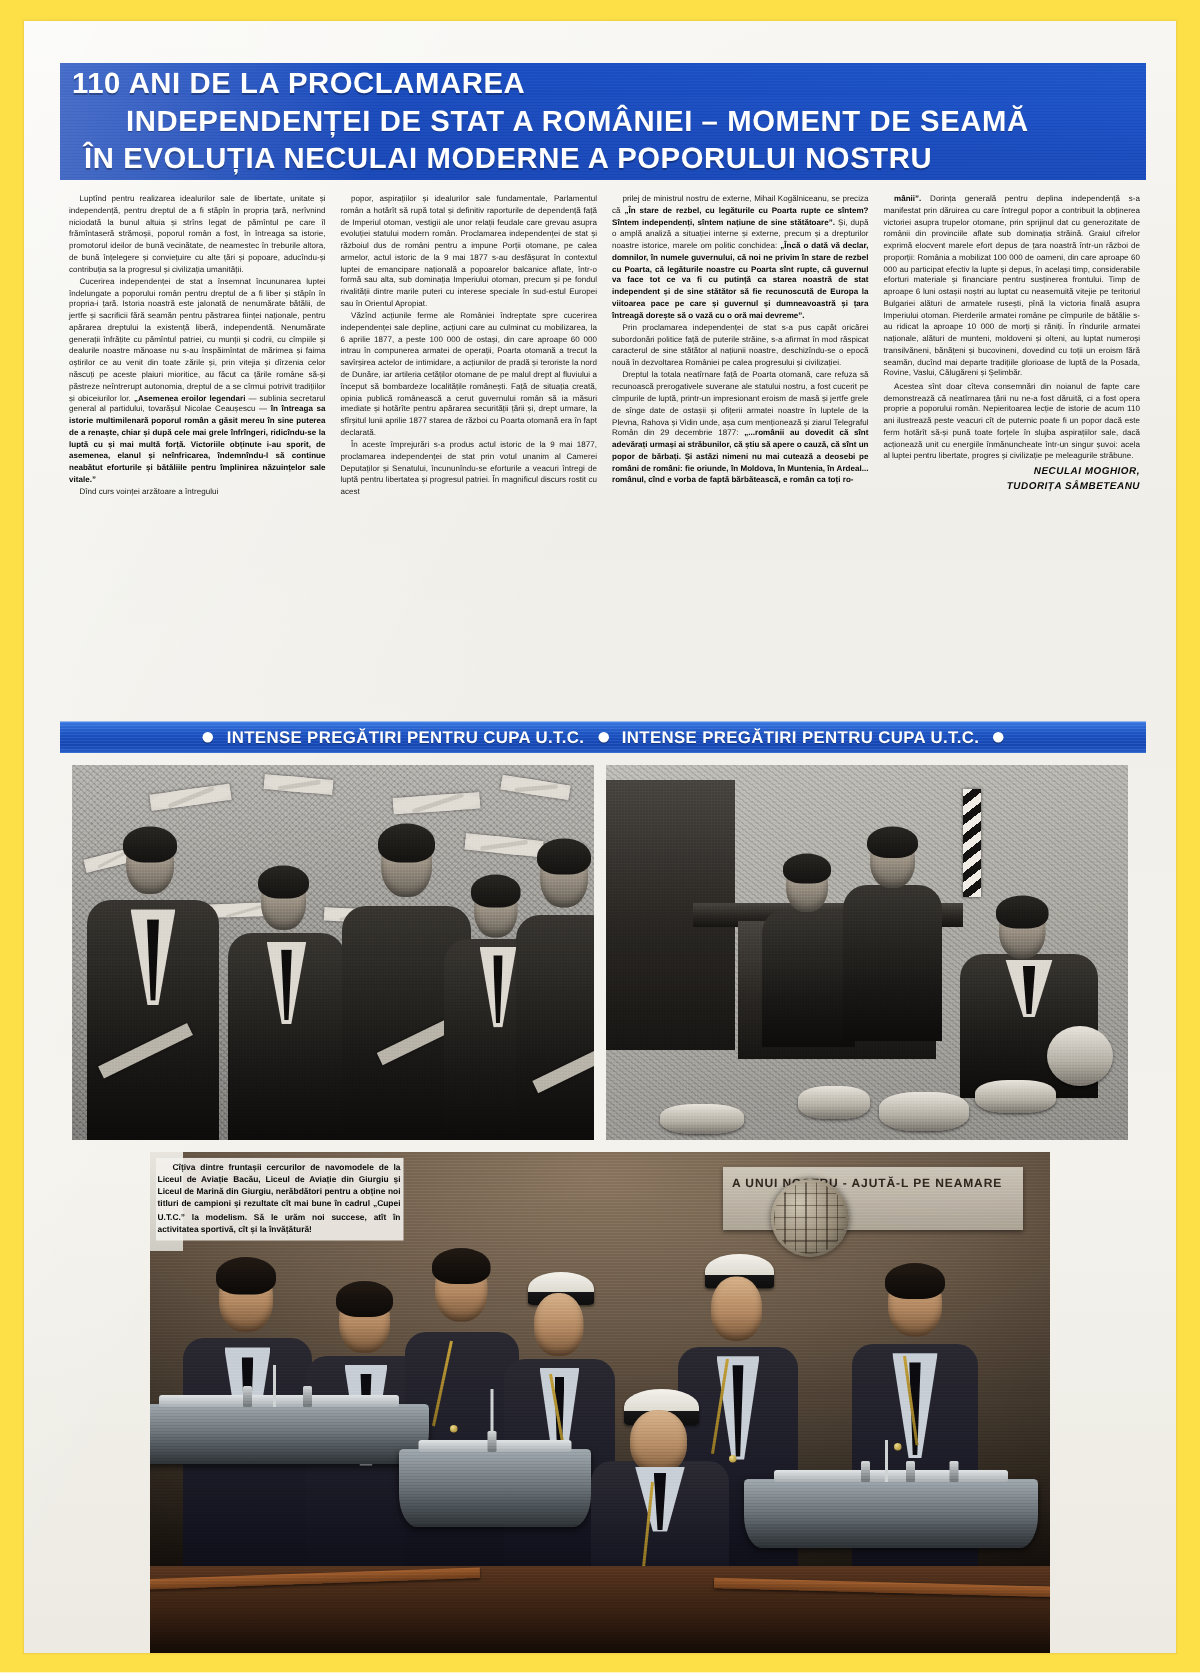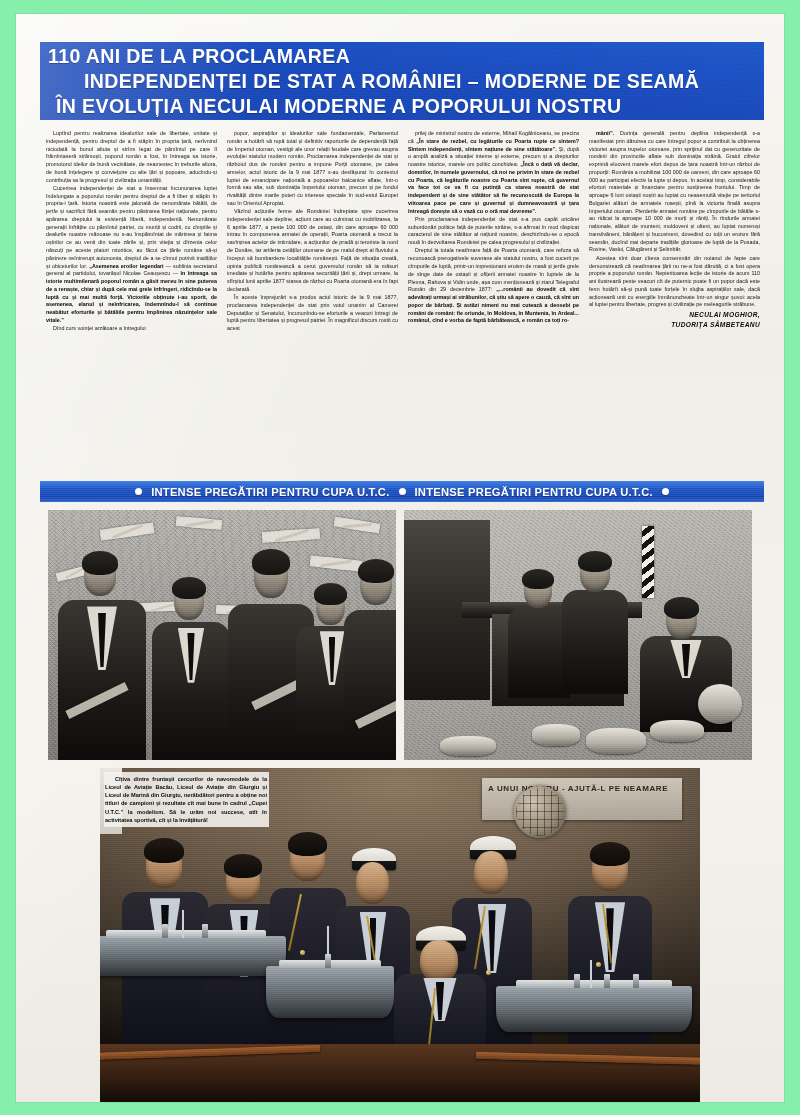--- a/index.html
+++ b/index.html
@@ -6,21 +6,21 @@
   html, body {
     margin: 0; padding: 0;
     width: 800px; height: 1115px;
     background: #ffffff;
     font-family: "Liberation Sans", sans-serif;
     overflow: hidden;
   }
   #page {
     position: relative;
     width: 800px; height: 1115px;
-    background: #86efac;
+    background: #fde047;
   }
 
   
   .paper {
     position: absolute;
     left: 16px; top: 14px;
     width: 768px; height: 1088px;
     background:
       linear-gradient(118deg, rgba(255,255,255,0.55) 0%, rgba(236,234,226,0.0) 42%),
       linear-gradient(180deg, #f7f6f2 0%, #efeee8 30%, #f4f2ec 70%, #eceae3 100%);
@@ -380,21 +380,21 @@
   }
 </style>
 </head>
 <body>
 
 <div id="page">
   <div class="paper"></div>
 
   <div class="headline-band">
     <div class="hl-line hl1">110 ANI DE LA PROCLAMAREA</div>
-    <div class="hl-line hl2">INDEPENDENȚEI DE STAT A ROMÂNIEI – MODERNE DE SEAMĂ</div>
+    <div class="hl-line hl2">INDEPENDENȚEI DE STAT A ROMÂNIEI – MOMENT DE SEAMĂ</div>
     <div class="hl-line hl3">ÎN EVOLUȚIA NECULAI MODERNE A POPORULUI NOSTRU</div>
   </div>
 
   <div class="article">
 
     <div class="col">
       <p>Luptînd pentru realizarea idealurilor sale de libertate, unitate și independență, pentru dreptul de a fi stăpîn în propria țară, nerîvnind niciodată la bunul altuia și strîns legat de pămîntul pe care îl frămîntaseră strămoșii, poporul român a fost, în întreaga sa istorie, promotorul ideilor de bună vecinătate, de neamestec în treburile altora, de bună înțelegere și conviețuire cu alte țări și popoare, aducîndu-și contribuția sa la progresul și civilizația umanității.</p>
       <p><span>Cucerirea independenței de stat a însemnat încununarea luptei îndelungate a poporului român pentru dreptul de a fi liber și stăpîn în propria-i țară. Istoria noastră este jalonată de nenumărate bătălii, de jertfe și sacrificii fără seamăn pentru păstrarea ființei naționale, pentru apărarea dreptului la existență liberă, independentă. Nenumărate generații înfrățite cu pămîntul patriei, cu munții și codrii, cu cîmpiile și dealurile noastre mănoase nu s-au înspăimîntat de mărimea și faima oștirilor ce au venit din toate zările și, prin vitejia și dîrzenia celor născuți pe aceste plaiuri mioritice, au făcut ca țările române să-și păstreze neîntrerupt autonomia, dreptul de a se cîrmui potrivit tradițiilor și obiceiurilor lor.</span> <b>„Asemenea eroilor legendari</b><span> — sublinia secretarul general al partidului, tovarășul Nicolae Ceaușescu — </span><b>în întreaga sa istorie multimilenară poporul român a găsit mereu în sine puterea de a renaște, chiar și după cele mai grele înfrîngeri, ridicîndu-se la luptă cu și mai multă forță. Victoriile obținute i-au sporit, de asemenea, elanul și neînfricarea, îndemnîndu-l să continue neabătut eforturile și bătăliile pentru împlinirea năzuințelor sale vitale.”</b></p>
       <p>Dînd curs voinței arzătoare a întregului</p>
     </div>

